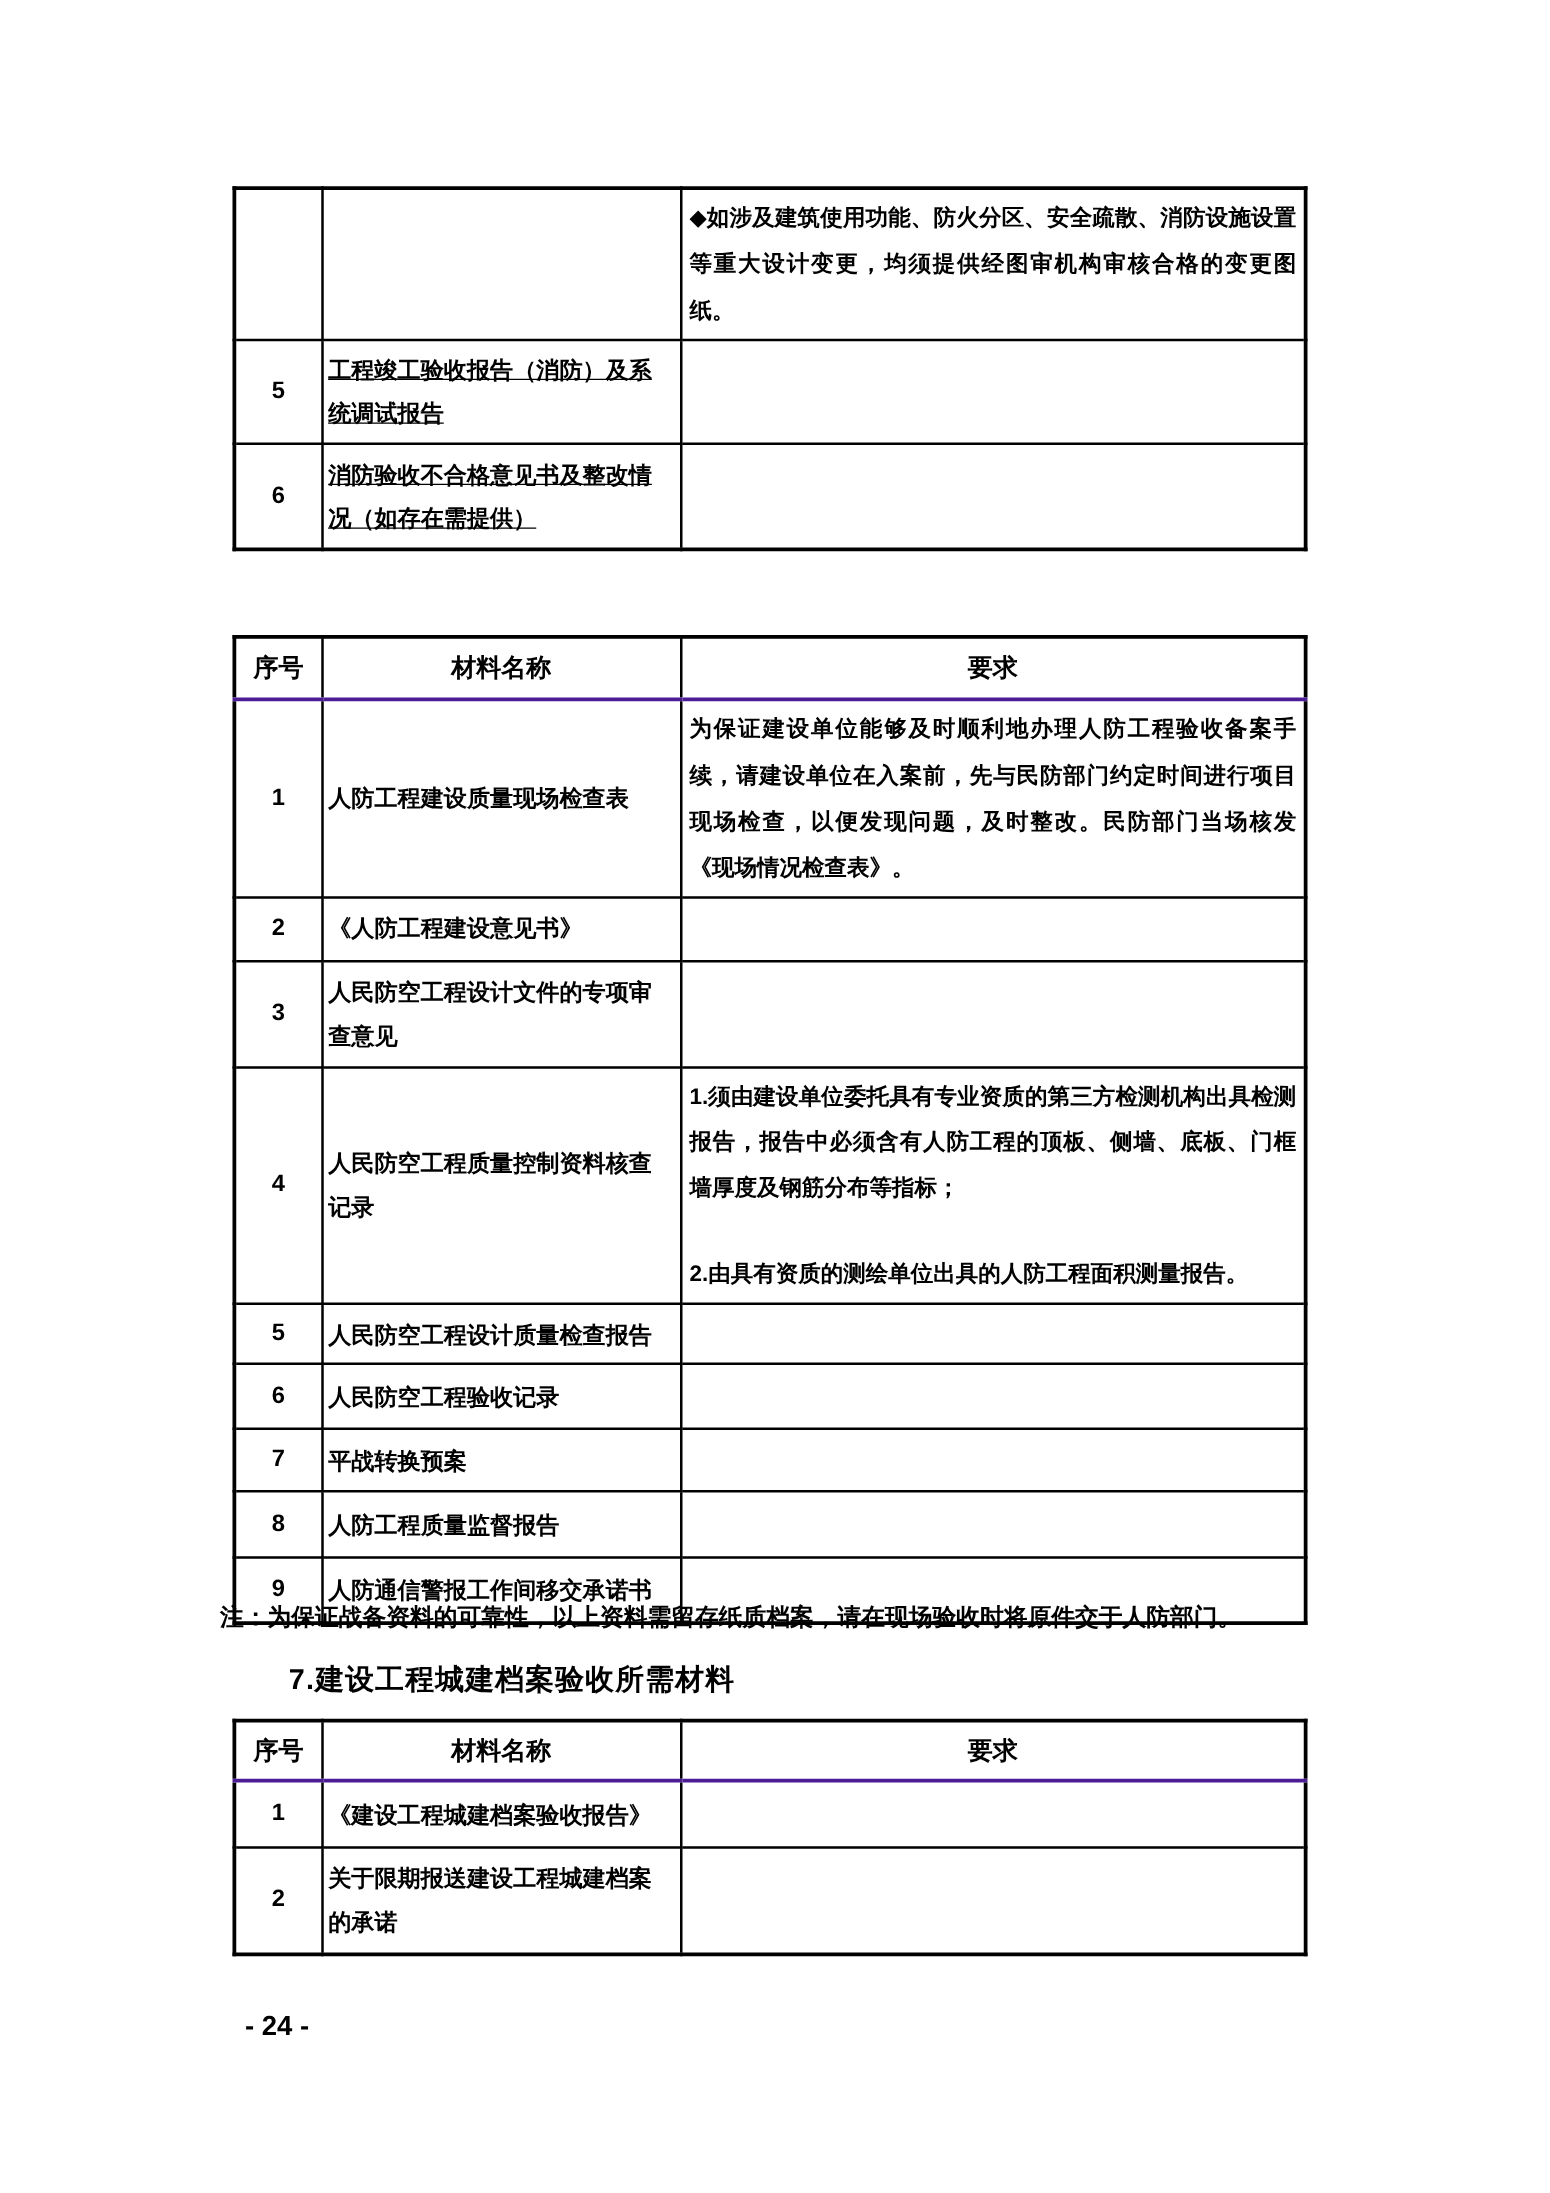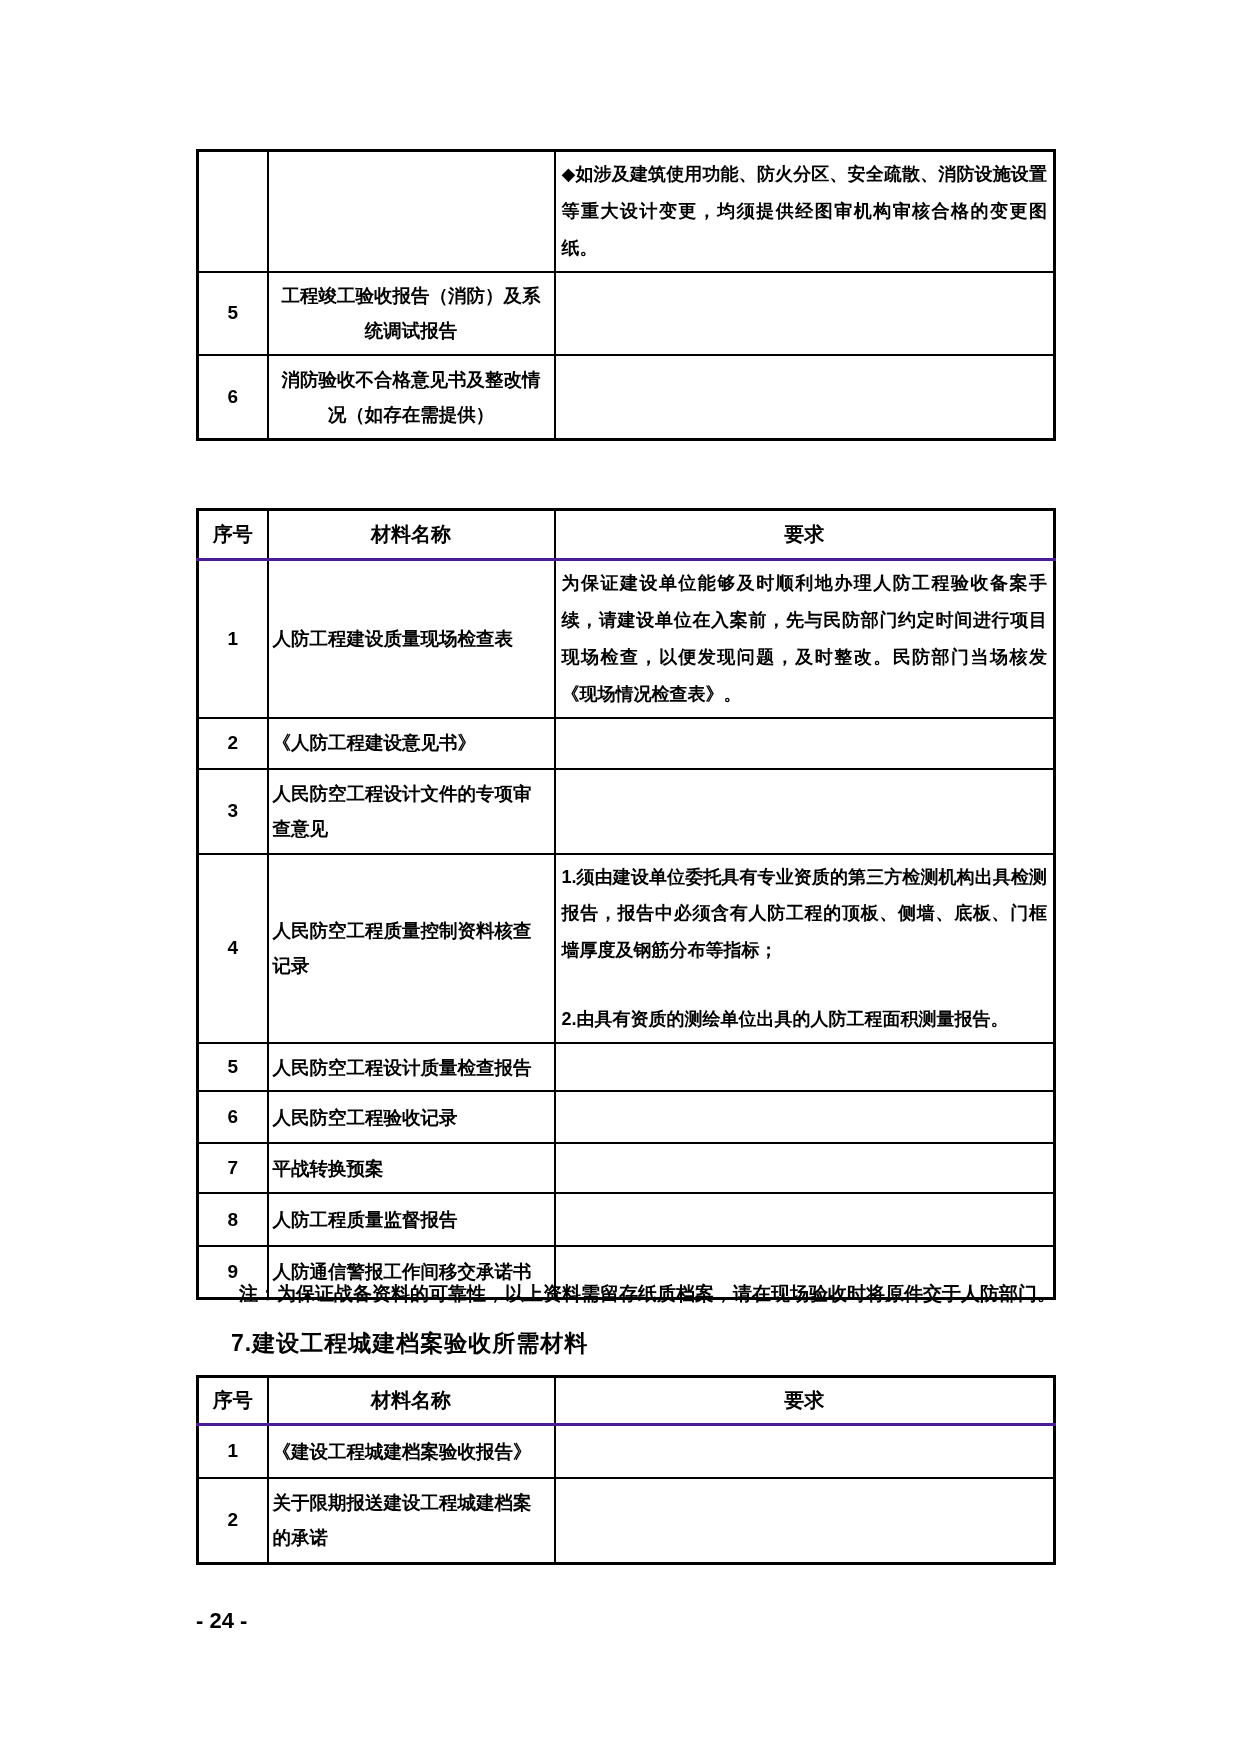--- a/index.html
+++ b/index.html
@@ -14,21 +14,21 @@
     width: 1240px;
     height: 1754px;
     background: #ffffff;
     overflow: hidden;
   }
   table.doc {
     position: absolute;
     border-collapse: collapse;
     table-layout: fixed;
     width: 857px;
-    left: 196px;
+    left: 186px;
     border: 3px solid #000;
   }
   table.doc td, table.doc th {
     border: 2px solid #000;
     font-weight: bold;
     overflow: hidden;
   }
   tr.header-row th {
     border-bottom: 3px solid #4c1d95;
     font-size: 20px;
@@ -40,21 +40,21 @@
     vertical-align: middle;
     font-size: 19px;
   }
   td.name-cell {
     text-align: left;
     vertical-align: middle;
     font-size: 18.5px;
     line-height: 1.9;
     padding: 2px 4px;
   }
-  td.name-cell.centered { text-align: center; }
+  td.name-cell.centered { text-align: left; text-decoration: underline; }
   td.req-cell {
     vertical-align: middle;
     font-size: 18px;
     line-height: 2.05;
     padding: 4px 6px;
     text-align: justify;
   }
   td.req-cell.top { vertical-align: top; }
   td.req-cell p + p { margin-top: 32px; }
   .section-heading {
@@ -76,21 +76,21 @@
     left: 196px;
     top: 1608px;
     font-size: 22px;
     font-weight: bold;
   }
   #t-top { top: 149px; }
   #t-s6  { top: 508px; }
   #t-s7  { top: 1375px; }
   #h-s6  { top: 459px; }
   #h-s7  { top: 1328px; }
-  #note  { top: 1281px; text-align: right; }
+  #note  { top: 1281px; }
 </style>
 </head>
 <body>
 
 <div class="sheet">
 
   <table class="doc" id="t-top">
     <colgroup>
         <col style="width:70px">
         <col style="width:287px">

